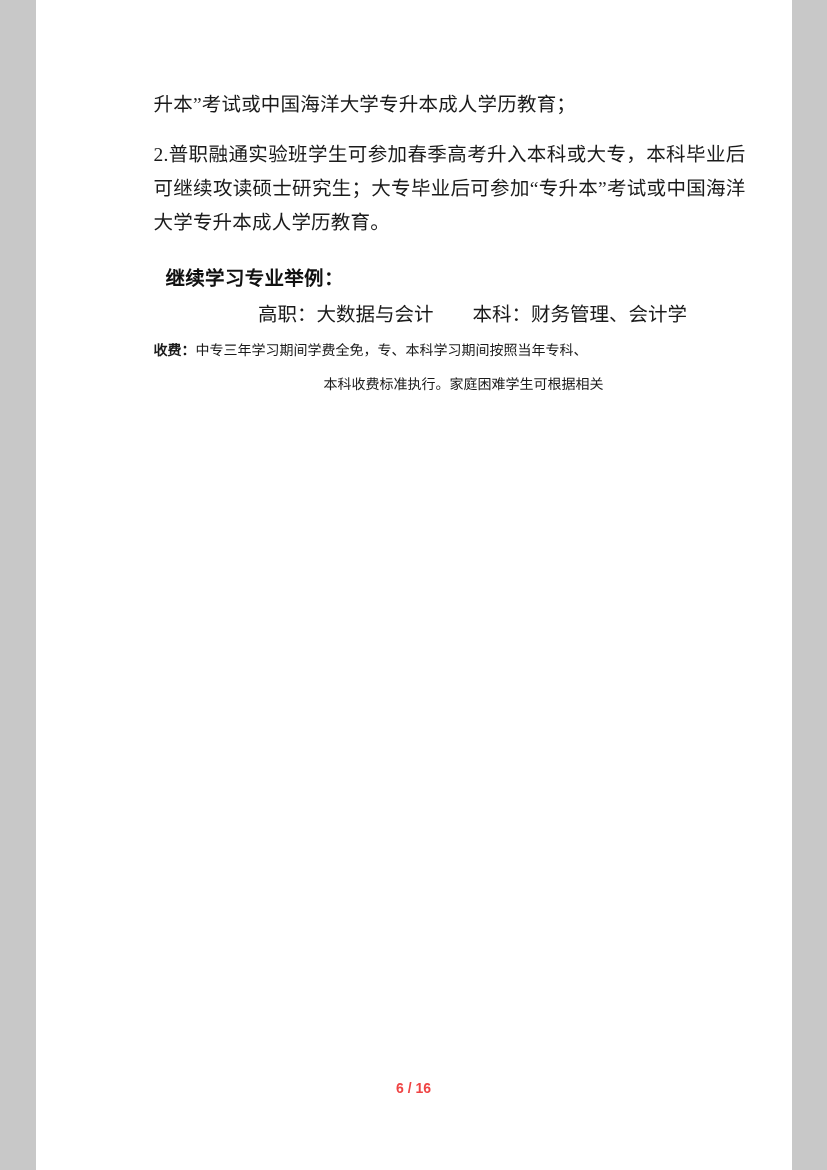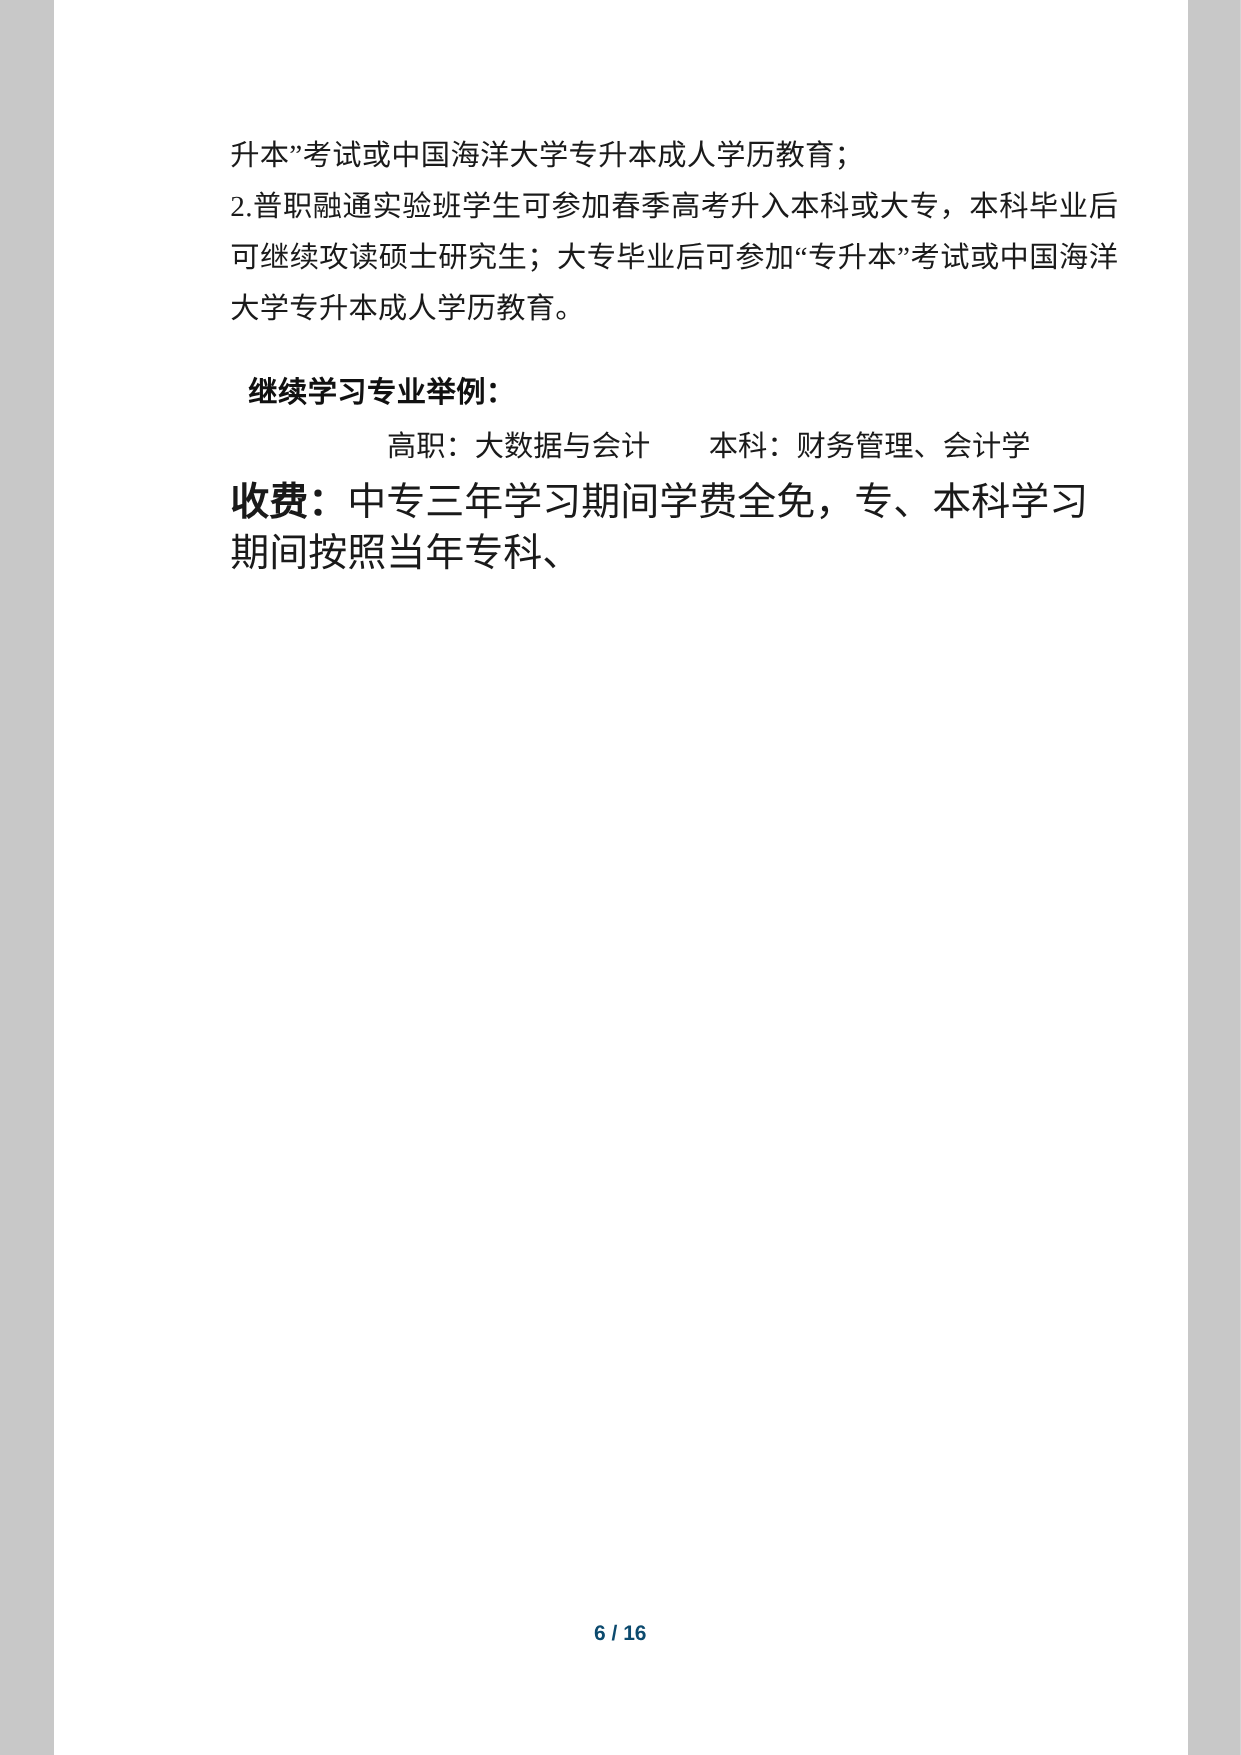--- a/index.html
+++ b/index.html
@@ -30,42 +30,42 @@
     line-height: 34px;
     color: #1a1a1a;
     text-align: justify;
     margin: 0;
     letter-spacing: 0.2px;
   }
   .para-continuation {
     margin-bottom: 0;
   }
   .para-numbered {
-    margin-top: 0;
+    margin-top: 16px;
   }
   .section-heading {
     font-size: 19.5px;
     line-height: 34px;
     font-weight: bold;
     color: #111111;
     margin: 22px 0 0 12px;
     letter-spacing: 0.3px;
   }
   .example-line {
     font-size: 19.5px;
     line-height: 34px;
     color: #1a1a1a;
     margin: 2px 0 0 0;
     padding-left: 46px;
     white-space: pre;
     text-align: center;
   }
   .fee-block {
     margin-top: 2px;
-    font-size: 26px;
+    font-size: 14px;
     line-height: 34px;
     color: #1a1a1a;
   }
   .fee-first {
     display: block;
     text-indent: 0;
   }
   .fee-label {
     font-weight: bold;
   }
@@ -74,40 +74,41 @@
     padding-left: 170px;
   }
   .footer {
     position: absolute;
     left: 0;
     right: 0;
     top: 1080px;
     text-align: center;
     font-size: 14px;
     font-weight: bold;
-    color: #0c4a6e;
+    color: #ef4444;
     font-family: "Liberation Sans", sans-serif;
   }
 </style>
 </head>
 <body>
 
 <div class="page">
 
   <div class="content">
 
     <p class="para para-continuation">升本”考试或中国海洋大学专升本成人学历教育；</p>
 
     <p class="para para-numbered">2.普职融通实验班学生可参加春季高考升入本科或大专，本科毕业后可继续攻读硕士研究生；大专毕业后可参加“专升本”考试或中国海洋大学专升本成人学历教育。</p>
 
     <h2 class="section-heading">继续学习专业举例：</h2>
 
     <p class="example-line">高职：大数据与会计        本科：财务管理、会计学</p>
 
     <div class="fee-block">
       <span class="fee-first"><span class="fee-label">收费：</span><span>中专三年学习期间学费全免，专、本科学习期间按照当年专科、</span></span>
+      <span class="fee-cont">本科收费标准执行。家庭困难学生可根据相关</span>
     </div>
 
   </div>
 
   <div class="footer">6 / 16</div>
 
 </div>
 
 </body></html>

